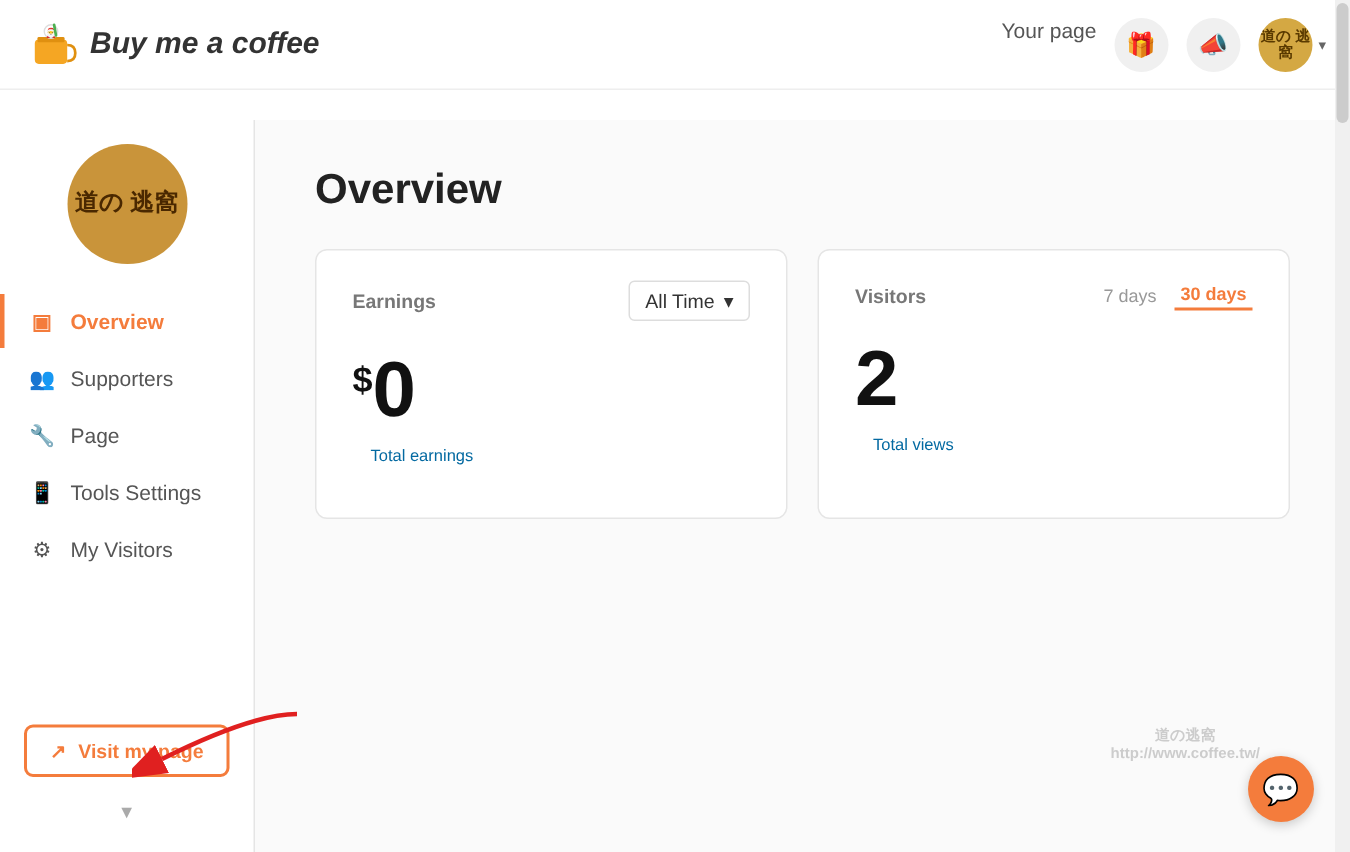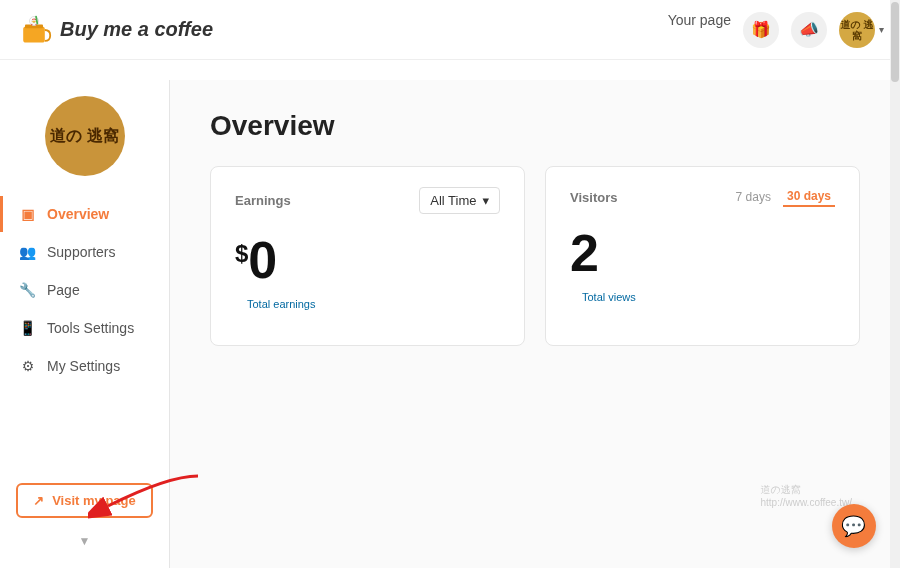--- a/index.html
+++ b/index.html
@@ -65,21 +65,21 @@
 
     
     .scrollbar { width: 10px; background: #f0f0f0; position: absolute; right: 0; top: 0; bottom: 0; }
     .scrollbar-thumb { width: 8px; height: 80px; background: #ccc; border-radius: 4px; margin: 2px auto; }
 
     
     .chat-btn { position: absolute; bottom: 20px; right: 24px; width: 44px; height: 44px; border-radius: 50%; background: #f47c3c; display: flex; align-items: center; justify-content: center; cursor: pointer; box-shadow: 0 2px 8px rgba(0,0,0,0.2); border: none; }
     .chat-icon { color: #fff; font-size: 20px; }
 
     
-    .watermark { position: absolute; bottom: 60px; right: 48px; opacity: 0.4; font-size: 10px; color: #888; text-align: left; }
+    .watermark { position: absolute; bottom: 60px; right: 60px; opacity: 0.4; font-size: 10px; color: #888; text-align: center; font-weight: bold; }
   </style>
 </head>
 <body>
 
 <div class="page-wrapper">
 
   <div class="header">
     <div class="header-left">
 
       <svg class="logo-icon" viewBox="0 0 40 40" xmlns="http://www.w3.org/2000/svg">
@@ -139,21 +139,21 @@
           <span>Page</span>
         </a>
 
         <a class="nav-item">
           <span class="nav-icon">📱</span>
           <span>Tools Settings</span>
         </a>
 
         <a class="nav-item">
           <span class="nav-icon">⚙</span>
-          <span>My Settings</span>
+          <span>My Visitors</span>
         </a>
       </nav>
 
       <div class="visit-btn-container">
         <button class="visit-btn">
           <span>↗</span>
           <span>Visit my page</span>
         </button>
       </div>
 

